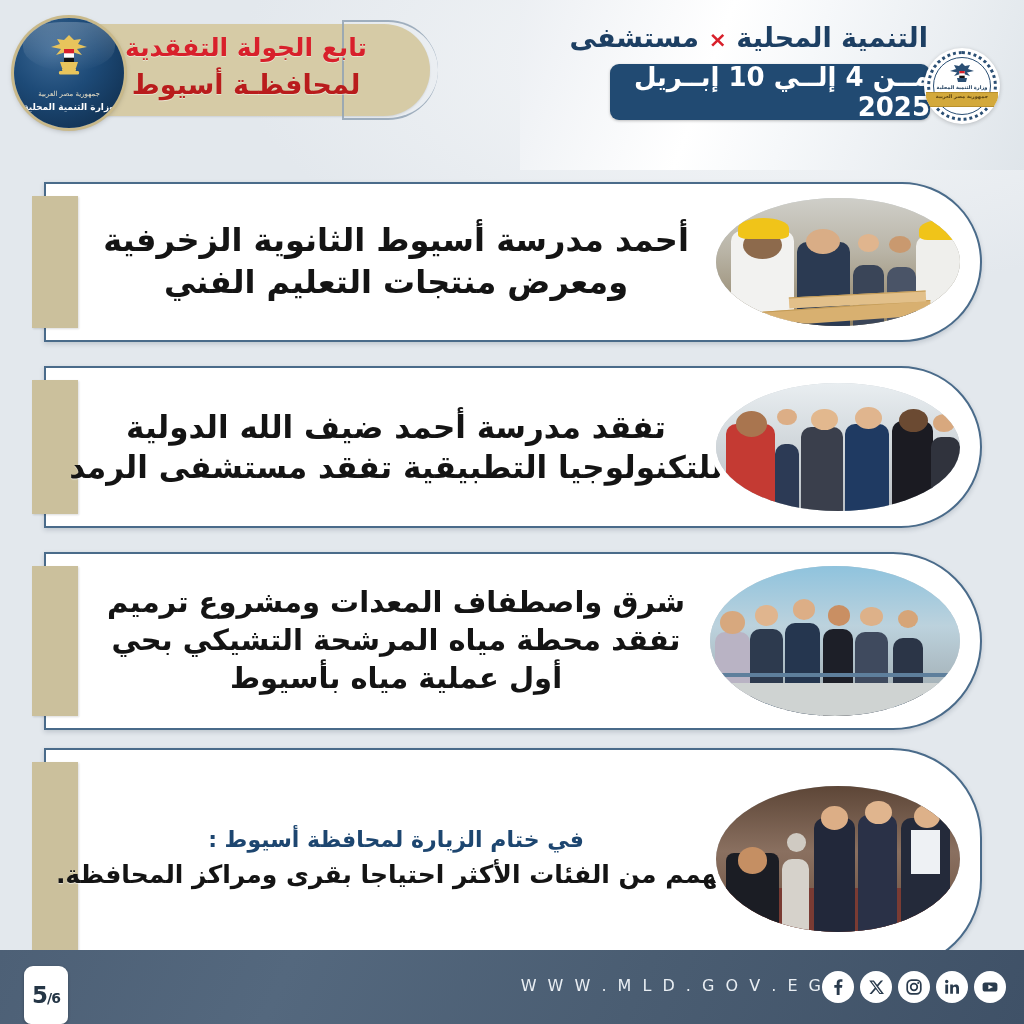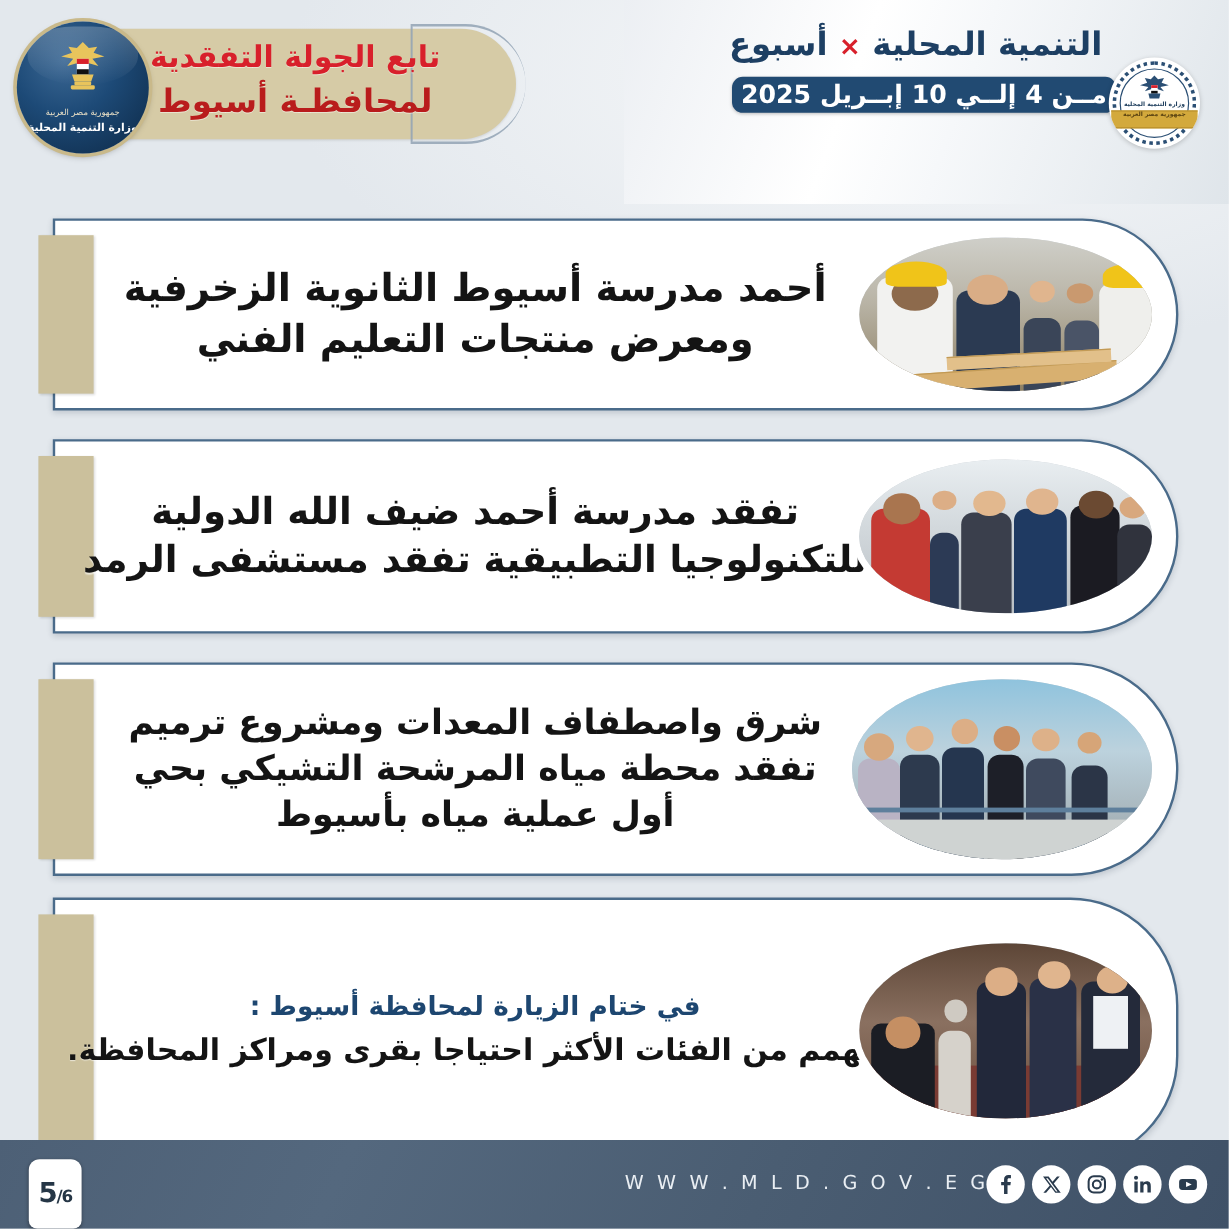--- a/index.html
+++ b/index.html
@@ -69,23 +69,23 @@
     font-size:9px;font-weight:bold;color:#ffffff;
   }
 
   .hdr-right{position:absolute;right:8px;top:12px;width:430px;height:120px;}
   .hdr-title{
     position:absolute;right:88px;top:10px;width:330px;text-align:center;
     color:#1d3f63;font-size:27px;font-weight:bold;white-space:nowrap;
   }
   .hdr-title .x{color:#d8202b;font-size:22px;}
   .hdr-date{
-    position:absolute;right:86px;top:52px;width:320px;height:30px;
+    position:absolute;right:86px;top:52px;width:320px;height:56px;
     background:#214a72;border-radius:9px;
-    color:#ffffff;font-size:21px;font-weight:bold;
+    color:#ffffff;font-size:26px;font-weight:bold;
     display:flex;align-items:center;justify-content:center;
     letter-spacing:.2px;
     box-shadow:0 1px 3px rgba(0,0,0,.25);
   }
   .badge-seal{
     position:absolute;right:16px;top:36px;width:76px;height:76px;border-radius:50%;
     background:#ffffff;box-shadow:0 1px 4px rgba(0,0,0,.2);
     overflow:hidden;
   }
   .badge-seal .scallop{
@@ -221,21 +221,21 @@
         <rect x="18" y="41" width="20" height="3.5" rx="1.2" fill="#e8c45c"></rect>
       </svg>
       <div class="s1">جمهورية مصر العربية</div>
       <div class="s2">وزارة التنمية المحلية</div>
     </div>
 
     <div class="hdr-right">
       <div class="hdr-title">
         <span>التنمية المحلية</span>
         <span class="x">×</span>
-        <span>أسبوع</span>
+        <span>مستشفى</span>
       </div>
       <div class="hdr-date">مــن 4 إلــي 10 إبــريل 2025</div>
 
       <div class="badge-seal">
         <div class="scallop"></div>
         <div class="inner"></div>
         <svg class="beagle" width="30" height="26" viewBox="0 0 30 26">
           <path d="M15 2 L18 5 L23 4 L21 8 L27 10 L20 11.5 L23 15 L16.5 13 L15 16 L13.5 13 L7 15 L10 11.5 L3 10 L9 8 L7 4 L12 5 Z" fill="#2b4f74"></path>
           <rect x="12.3" y="10" width="5.4" height="7" fill="#ffffff"></rect>
           <rect x="12.3" y="10" width="5.4" height="2.3" fill="#d8202b"></rect>

